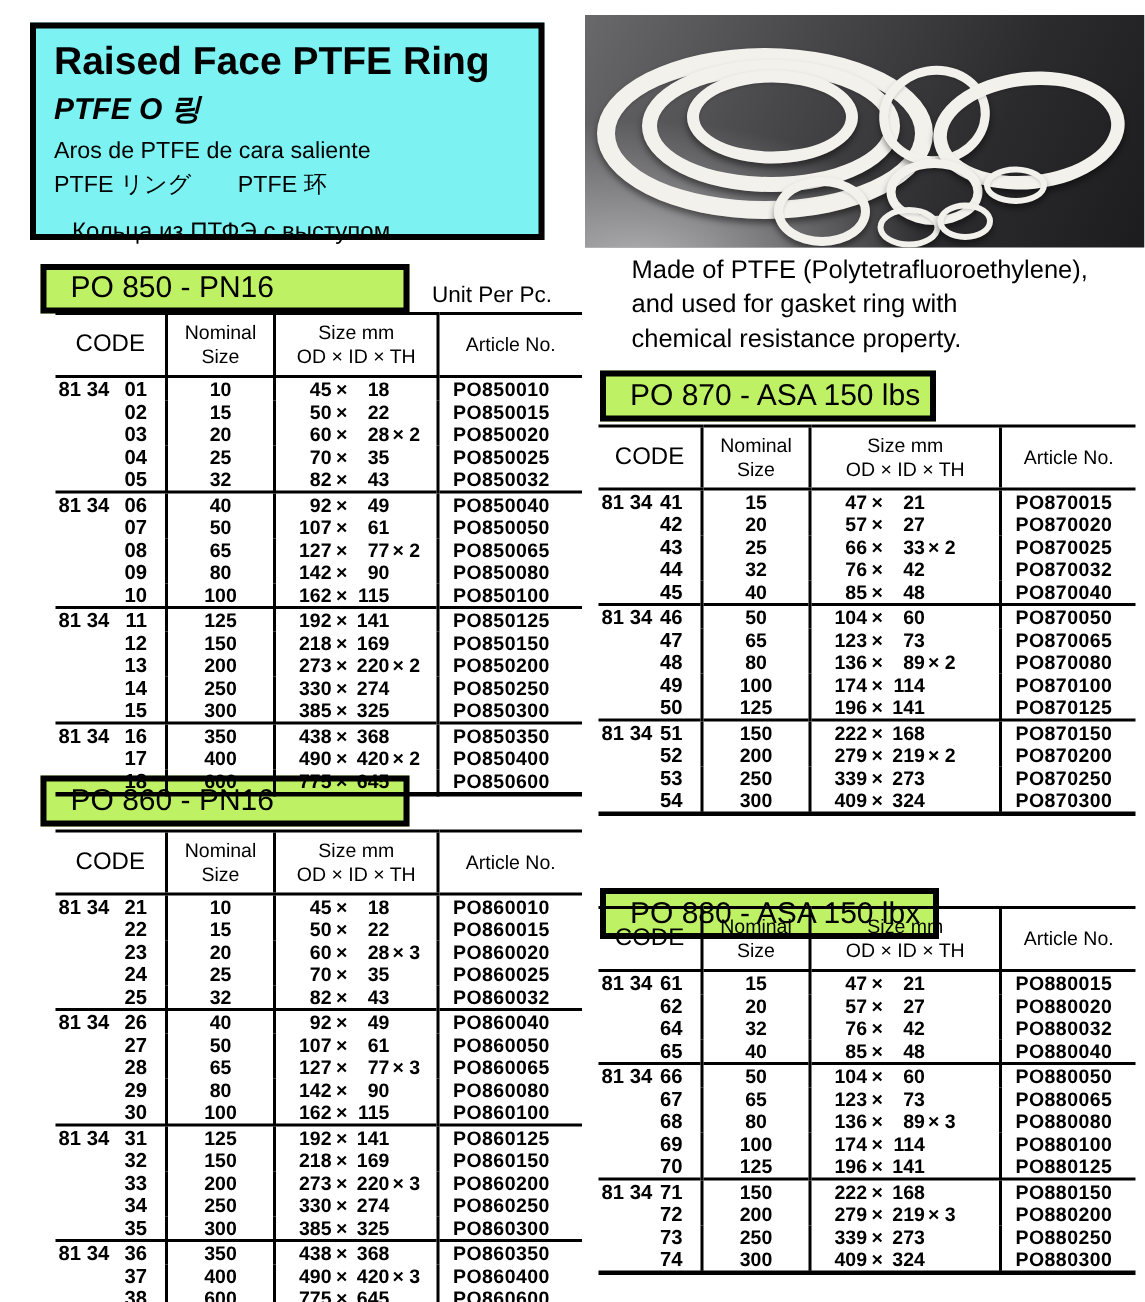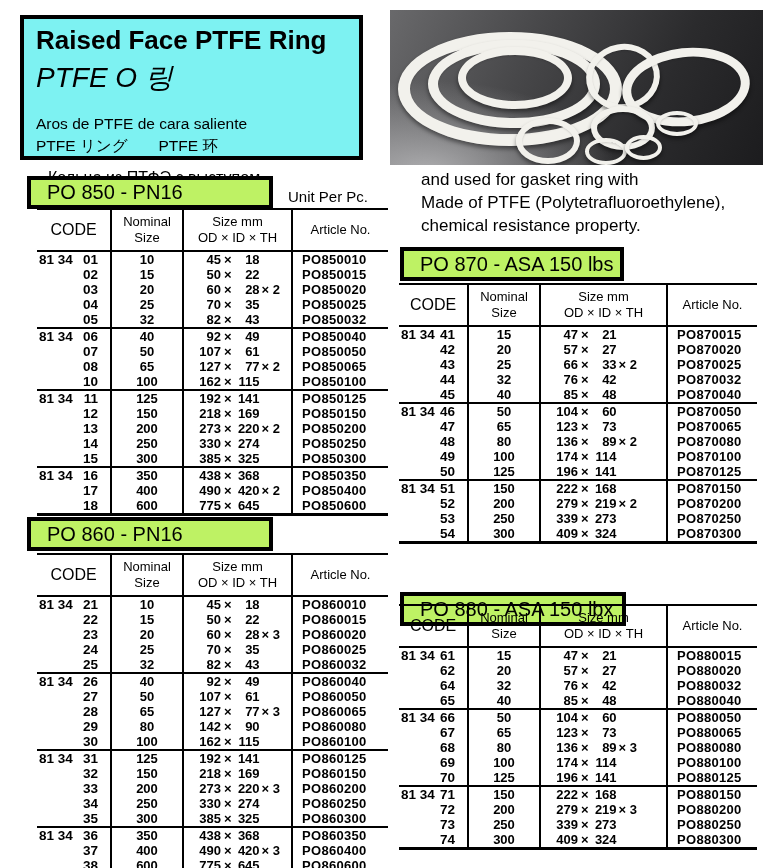--- a/index.html
+++ b/index.html
@@ -4,21 +4,21 @@
 <style>
   html,body{margin:0;padding:0}
   body{width:763px;height:868px;position:relative;background:#fff;
        font-family:"Liberation Sans",sans-serif;color:#000;overflow:hidden}
   .abs{position:absolute}
 
   
   .title-box{left:20px;top:15px;width:323px;height:133px;background:#7df2f2;
              border:4px solid #000;padding:4px 0 0 12px}
   .t-main{font-size:26px;font-weight:bold;margin:2px 0 3px}
-  .t-kor{font-size:28px;font-weight:normal;font-style:italic;margin:0 0 18px}
+  .t-kor{font-size:20px;font-weight:bold;font-style:italic;margin:0 0 6px}
   .t-esp{font-size:15.5px;margin:0 0 3px}
   .t-jp{font-size:15.5px;margin:0 0 3px}
   .t-rus{font-size:16px;margin:12px}
 
   
   .photo{left:390px;top:10px;width:373px;height:155px;overflow:hidden;
     background:
       radial-gradient(ellipse at 10% 105%, rgba(190,190,192,.85) 0%, rgba(120,120,122,0) 40%),
       linear-gradient(115deg,#69696b 0%,#48484a 35%,#2b2b2d 70%,#1c1c1e 100%)}
   .ring{position:absolute;border-radius:50%;border:solid #f2f1ec;
@@ -79,22 +79,22 @@
   <div class="ring" style="left:196px;top:34px;width:62px;height:54px;border-width:6px;transform:rotate(-10deg)"></div>
   <div class="ring" style="left:232px;top:38px;width:110px;height:60px;border-width:9px;transform:rotate(-6deg)"></div>
   <div class="ring" style="left:126px;top:108px;width:52px;height:34px;border-width:6px"></div>
   <div class="ring" style="left:201px;top:96px;width:52px;height:32px;border-width:6px"></div>
   <div class="ring" style="left:195px;top:128px;width:34px;height:19px;border-width:4px"></div>
   <div class="ring" style="left:235px;top:125px;width:29px;height:17px;border-width:4px"></div>
   <div class="ring" style="left:266px;top:101px;width:34px;height:17px;border-width:4px"></div>
 </div>
 
 <div class="abs desc">
+  <span>Made of PTFE (Polytetrafluoroethylene),</span>
   <span>and used for gasket ring with</span>
-  <span>Made of PTFE (Polytetrafluoroethylene),</span>
   <span>chemical resistance property.</span>
 </div>
 
 <div id="box850" class="abs section-title">PO 850 - PN16</div>
 <div id="unit-note" class="abs">Unit Per Pc.</div>
 <div id="box870" class="abs section-title">PO 870 - ASA 150 lbs</div>
 <div id="box860" class="abs section-title">PO 860 - PN16</div>
 <div id="box880" class="abs section-title">PO 880 - ASA 150 lbx</div>
 
 <table id="t850">
@@ -155,20 +155,26 @@
         <td class="code"><span class="sfx">07</span></td>
         <td class="nom">50</td>
         <td class="size"><span class="od">107</span><span class="x">×</span><span class="idv">61</span></td>
         <td class="art">PO850050</td>
       </tr>
       <tr>
         <td class="code"><span class="sfx">08</span></td>
         <td class="nom">65</td>
         <td class="size"><span class="od">127</span><span class="x">×</span><span class="idv">77</span><span class="thv">× 2</span></td>
         <td class="art">PO850065</td>
+      </tr>
+      <tr>
+        <td class="code"><span class="sfx">09</span></td>
+        <td class="nom">80</td>
+        <td class="size"><span class="od">142</span><span class="x">×</span><span class="idv">90</span></td>
+        <td class="art">PO850080</td>
       </tr>
       <tr>
         <td class="code"><span class="sfx">10</span></td>
         <td class="nom">100</td>
         <td class="size"><span class="od">162</span><span class="x">×</span><span class="idv">115</span></td>
         <td class="art">PO850100</td>
       </tr>
     </tbody>
     <tbody class="grp">
       <tr>

